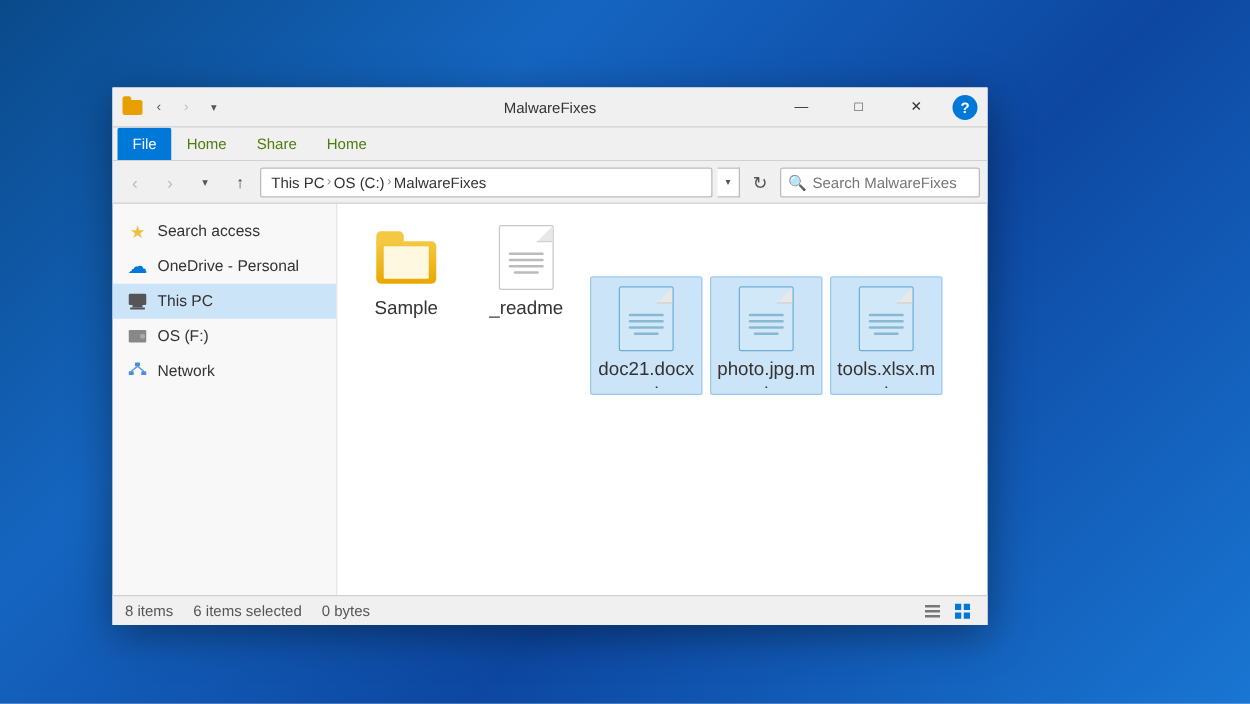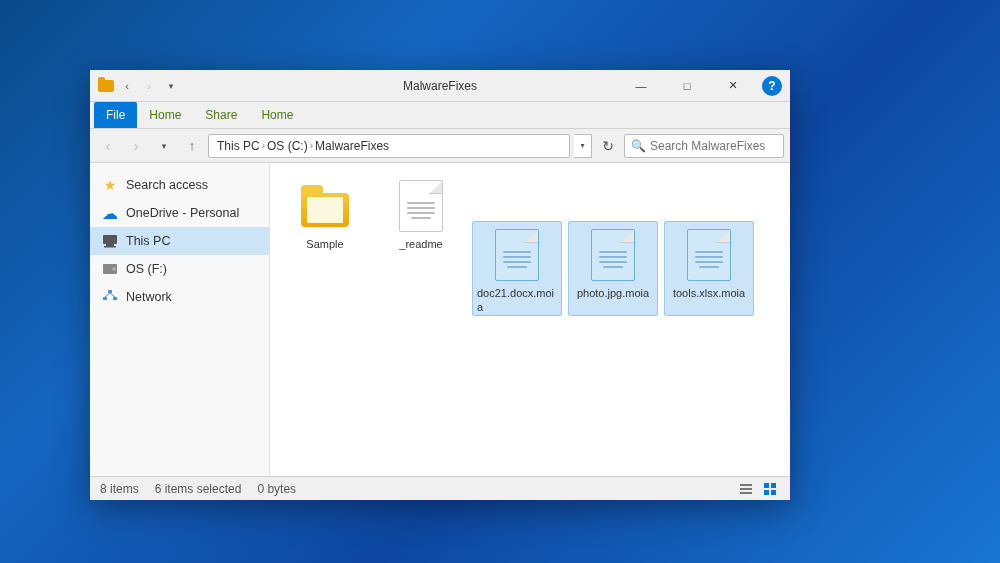--- a/index.html
+++ b/index.html
@@ -351,22 +351,23 @@
       height: 2px;
       background: #bbb;
       border-radius: 1px;
     }
 
     .doc-icon.selected-file .doc-line {
       background: #89b8d4;
     }
 
     .file-name {
-      font-size: 11px;
+      font-size: 15px;
       color: #333;
+      text-align: center;
       line-height: 1.3;
       word-break: break-word;
       max-height: 30px;
       overflow: hidden;
     }
 
     
     .status-bar {
       height: 24px;
       background: #f0f0f0;

